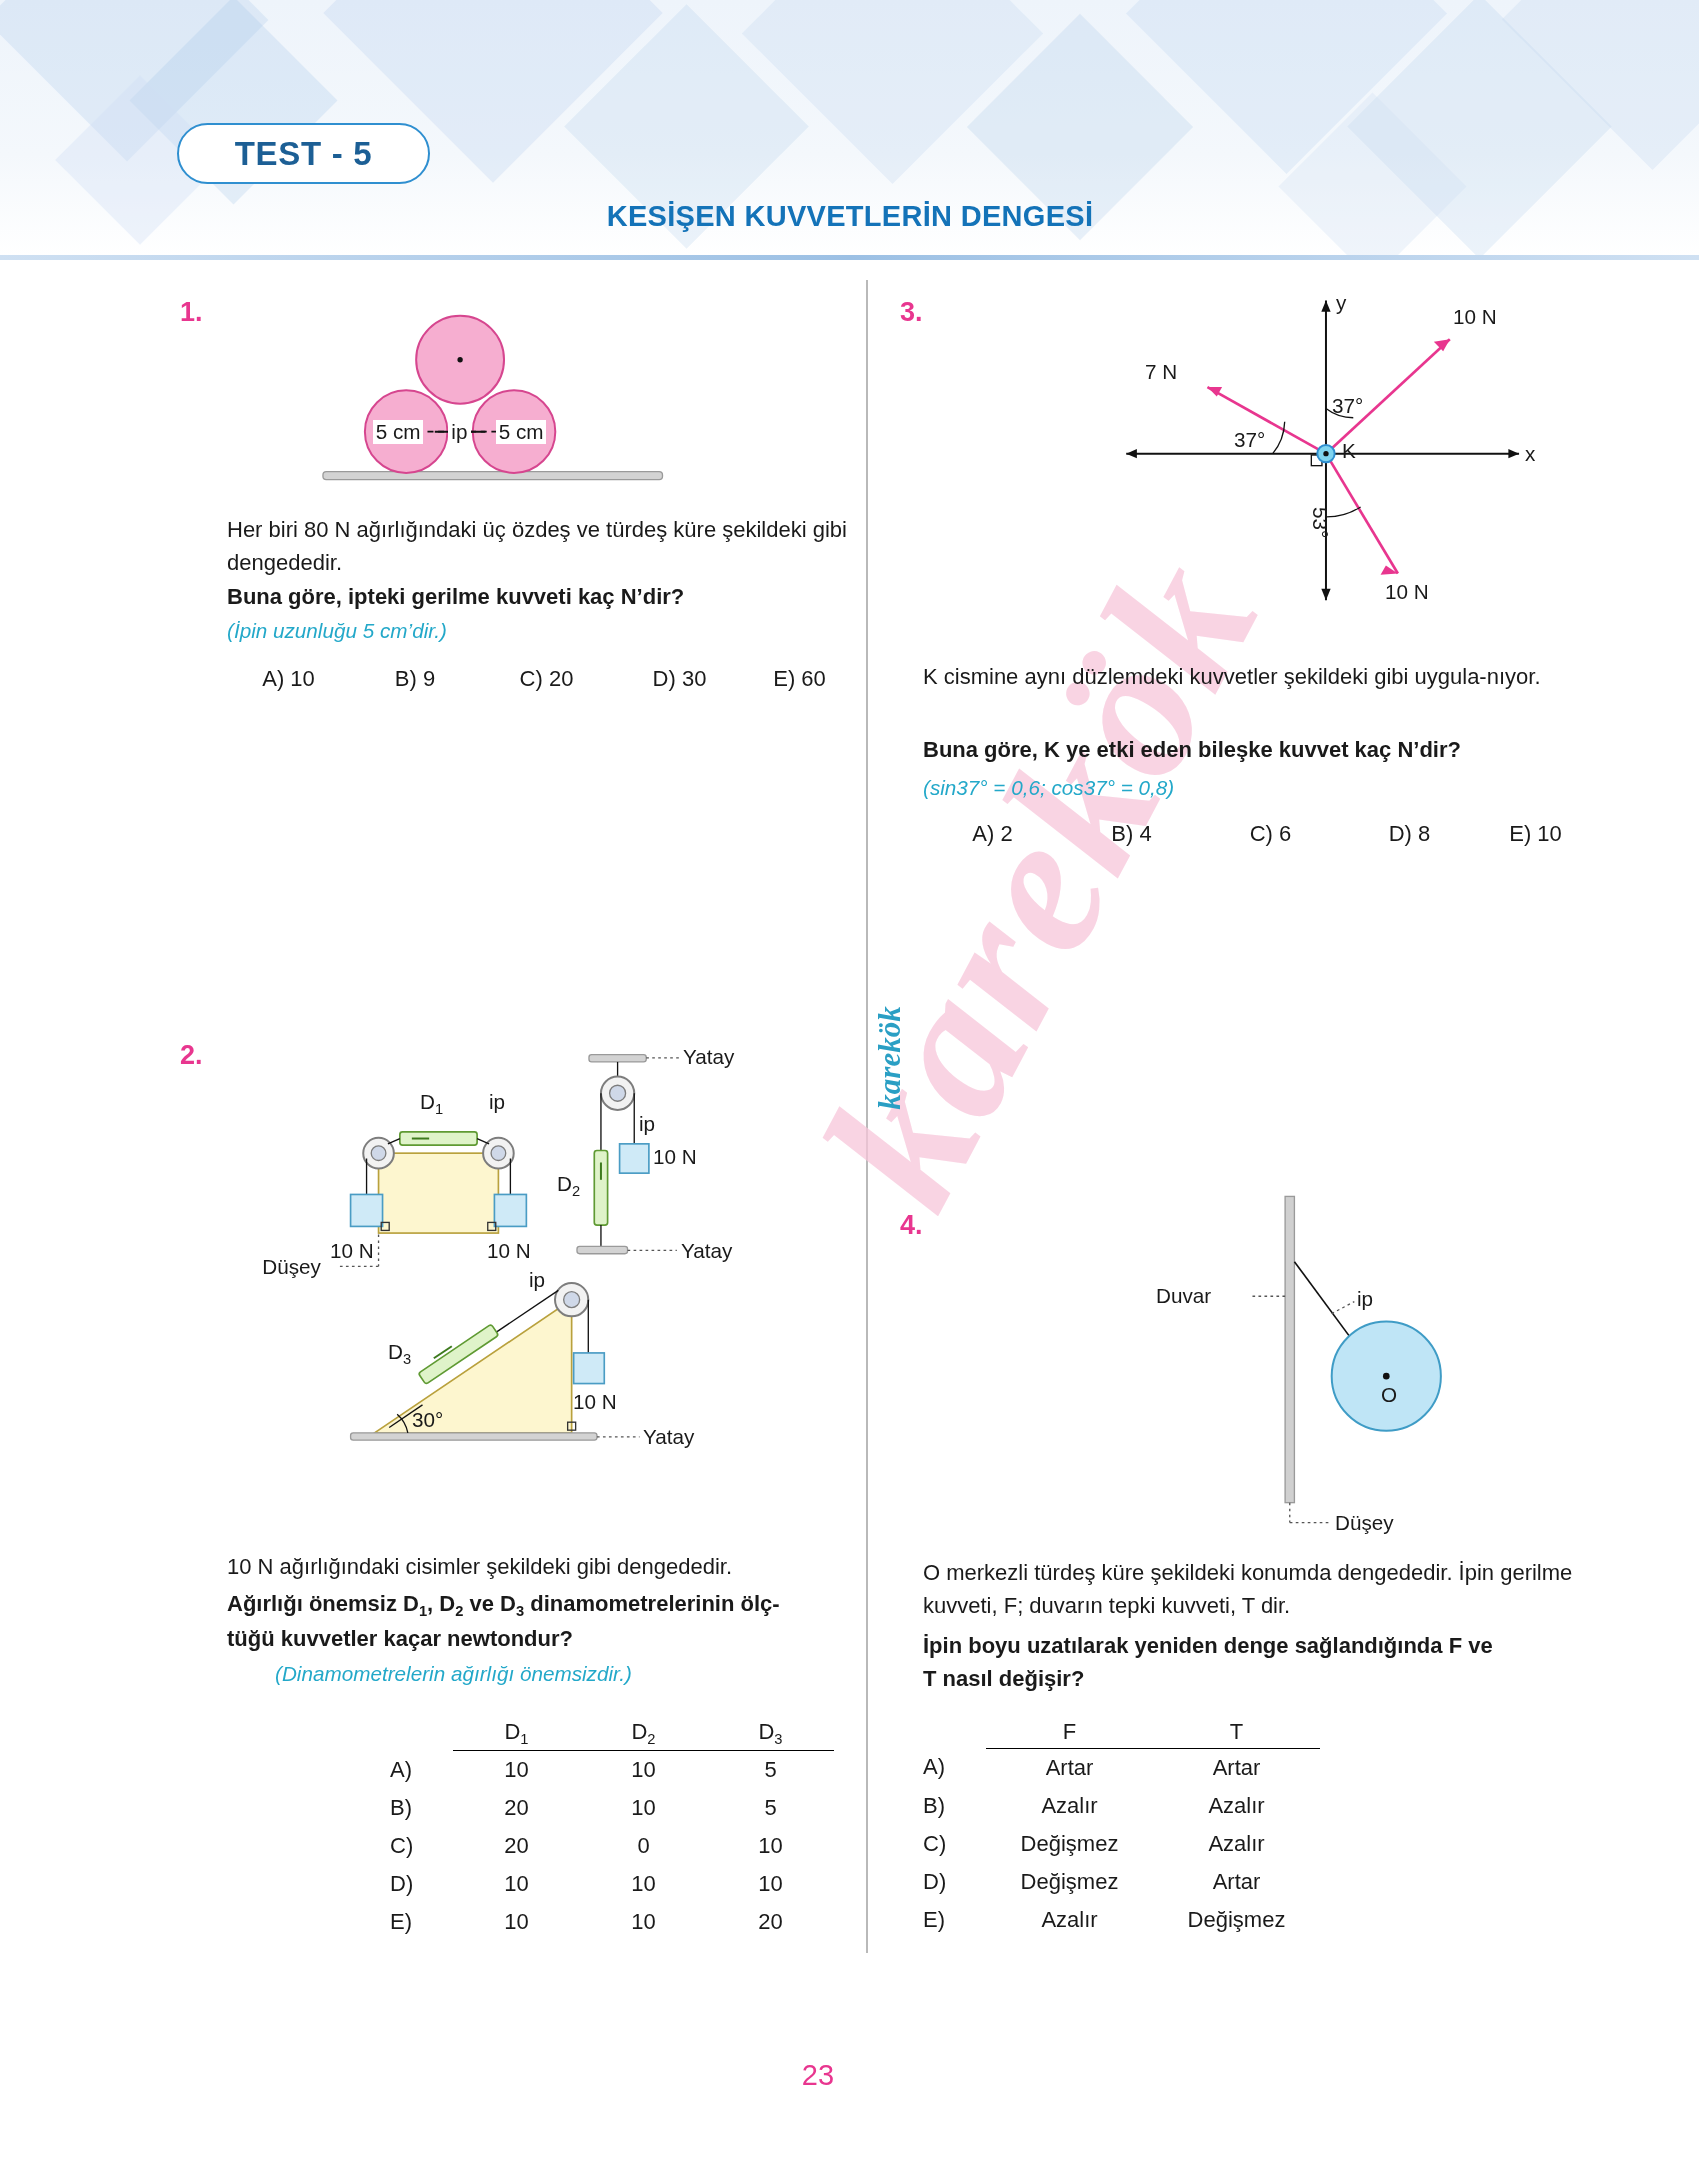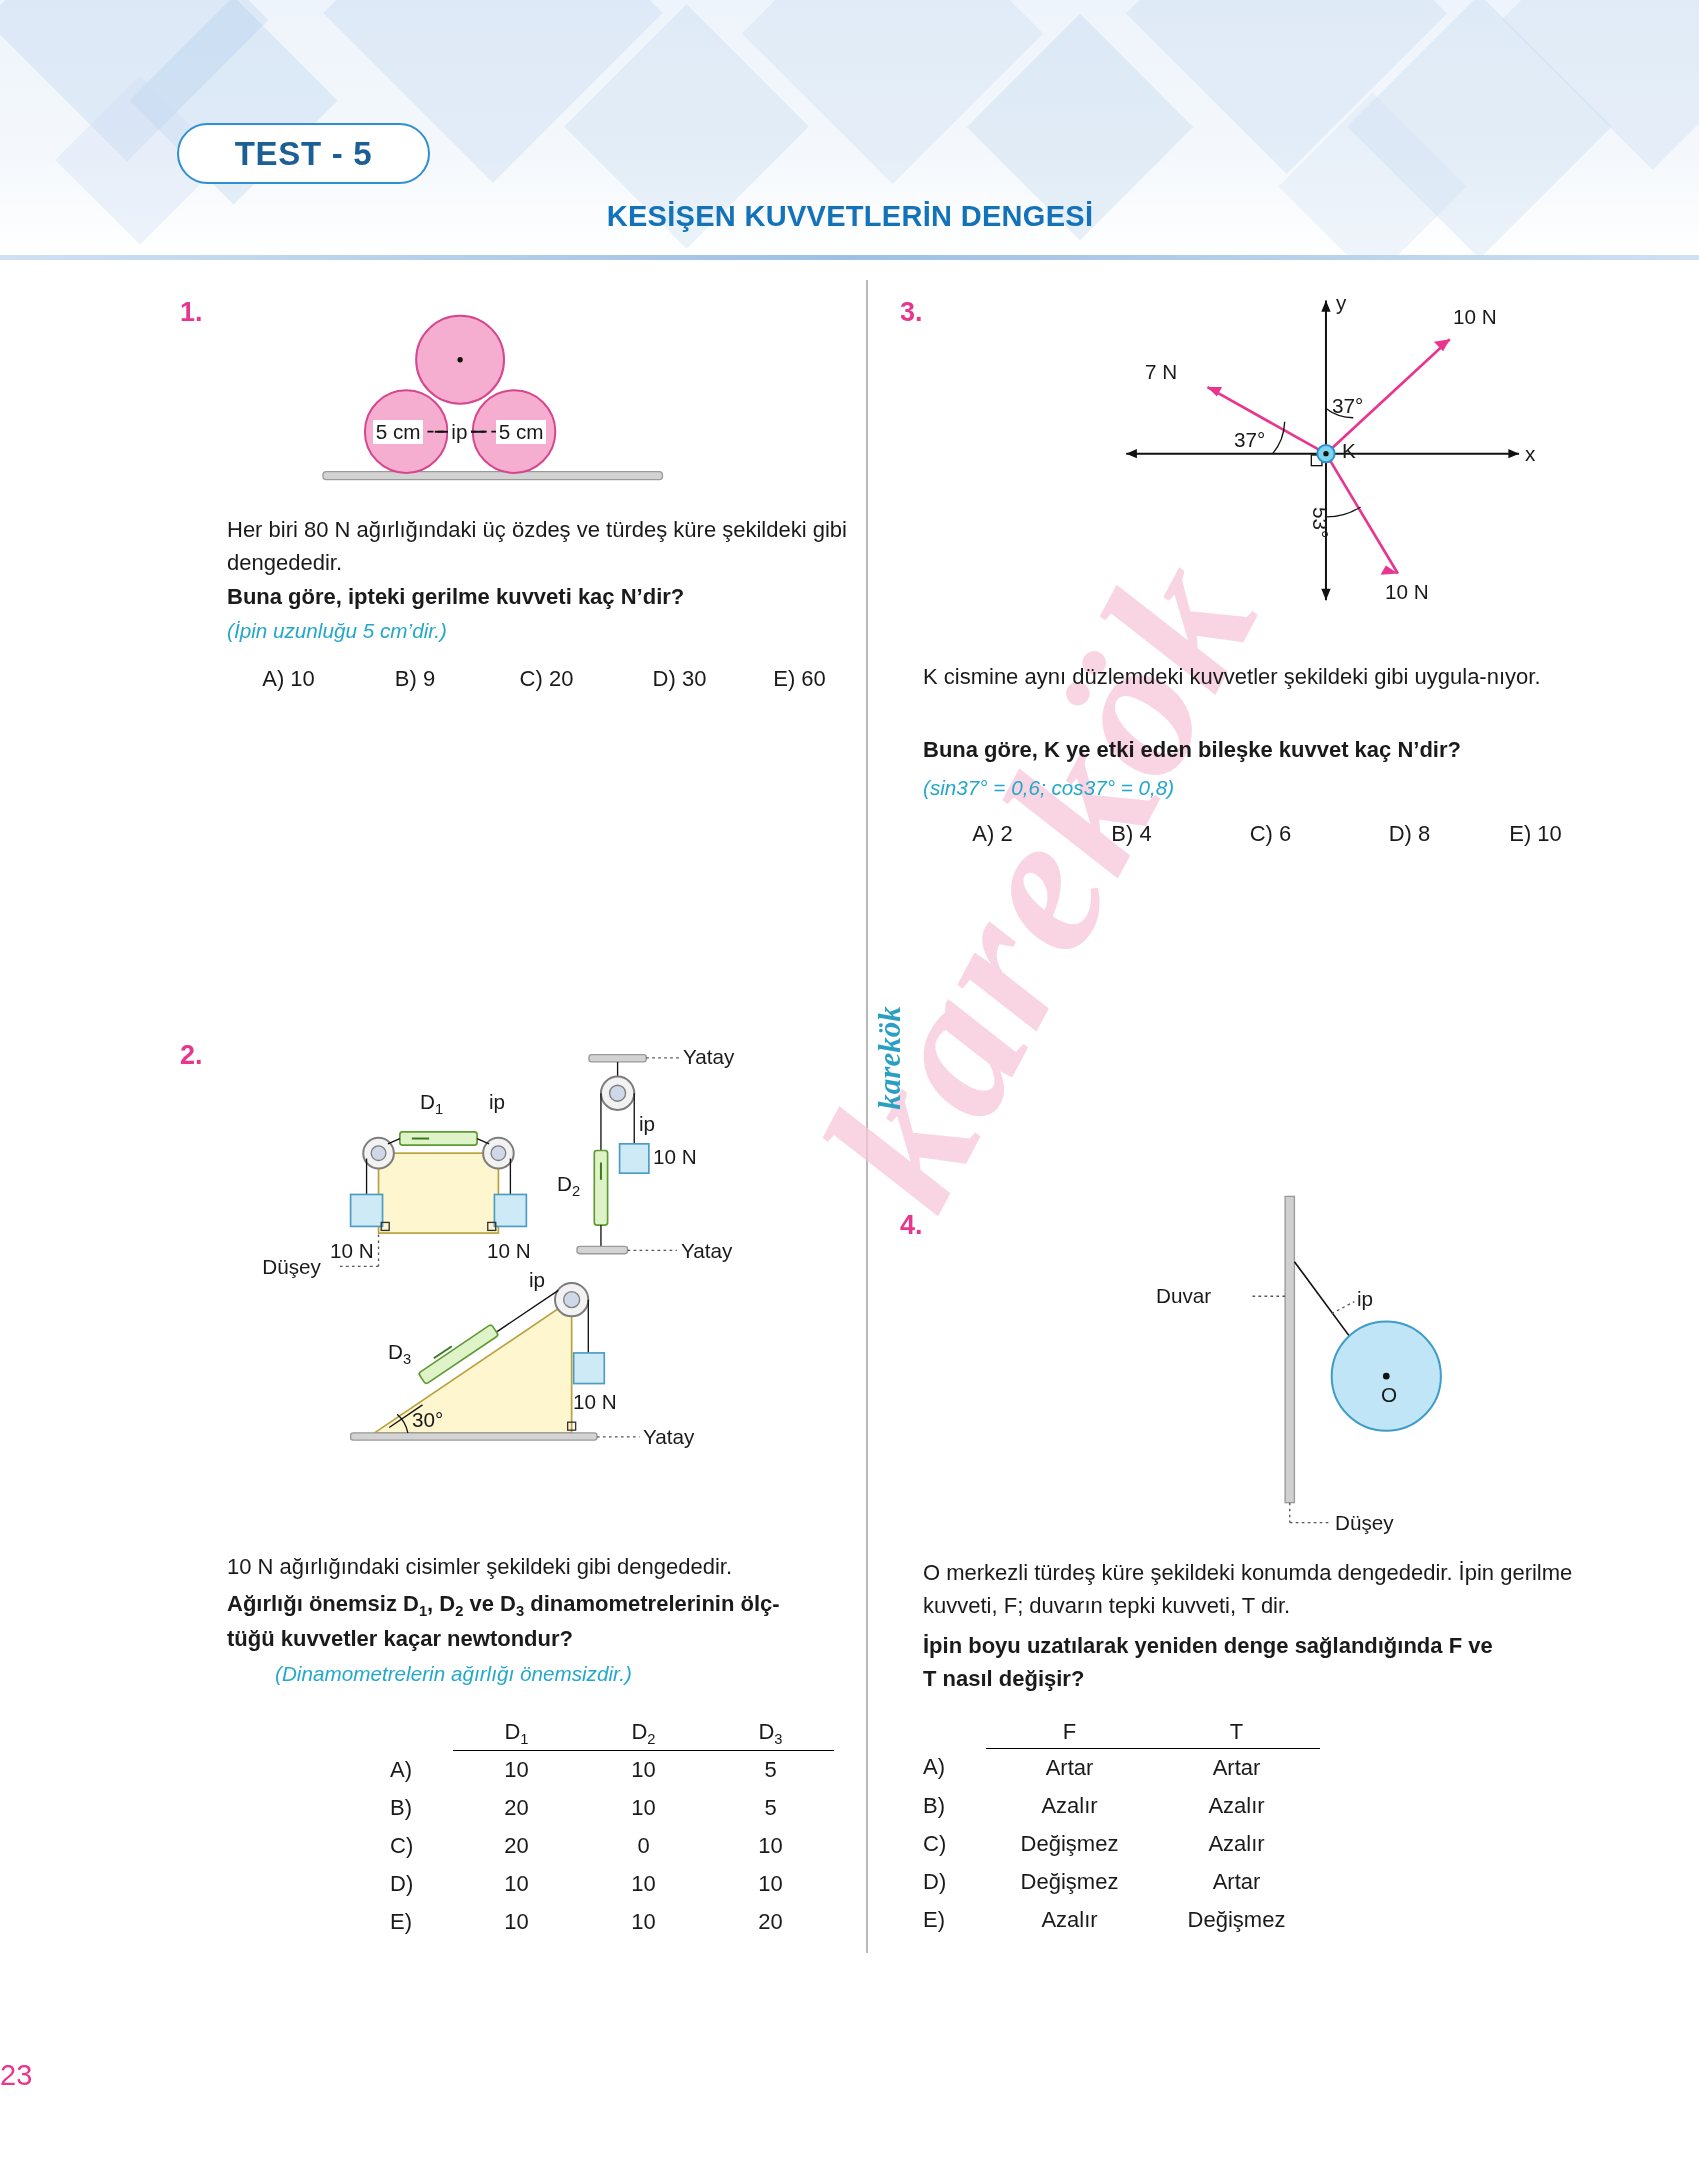--- a/index.html
+++ b/index.html
@@ -81,21 +81,21 @@
   .watermark2 {
     position:absolute; left:838px; top:1040px;
     font-family:"Liberation Serif", serif;
     font-size:31px; font-weight:bold; font-style:italic;
     color:#2a9fc4;
     transform: rotate(-90deg);
     white-space:nowrap; pointer-events:none;
   }
 
   .page-no {
-    position:absolute; left:0; top:2059px; width:1636px; 
+    position:absolute; left:0; top:2059px; width:1636px; text-align:center;
     font-size:29px; color:#e8368f;
   }
 
   .fig { position:absolute; }
   .lbl { position:absolute; font-size:20.7px; }
 
   .sub { font-size:14.7px; vertical-align:sub; }
 </style>
 </head>
 <body>

